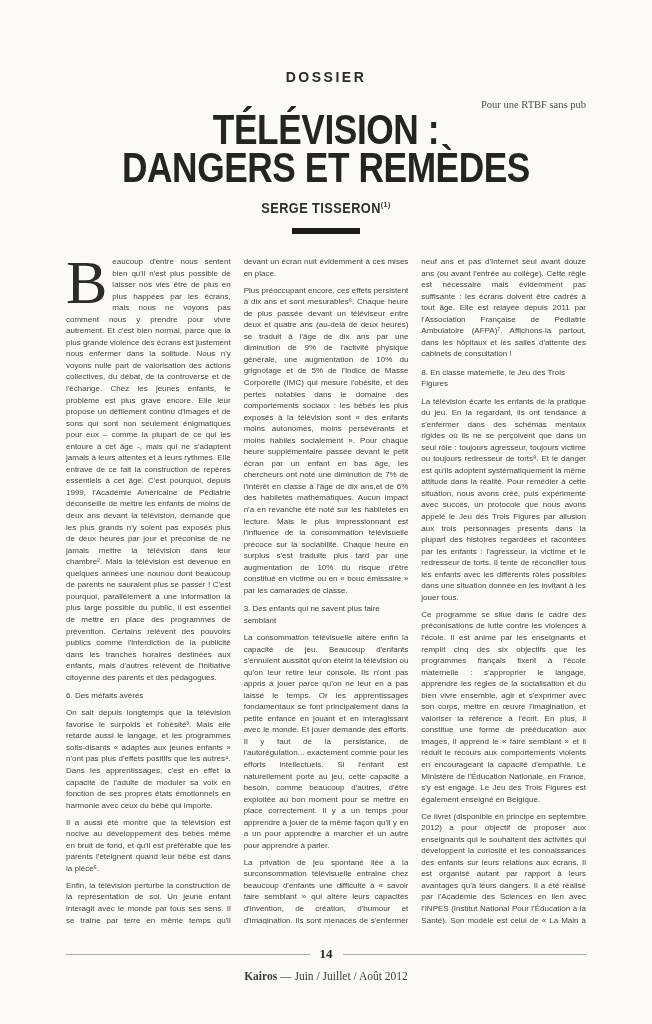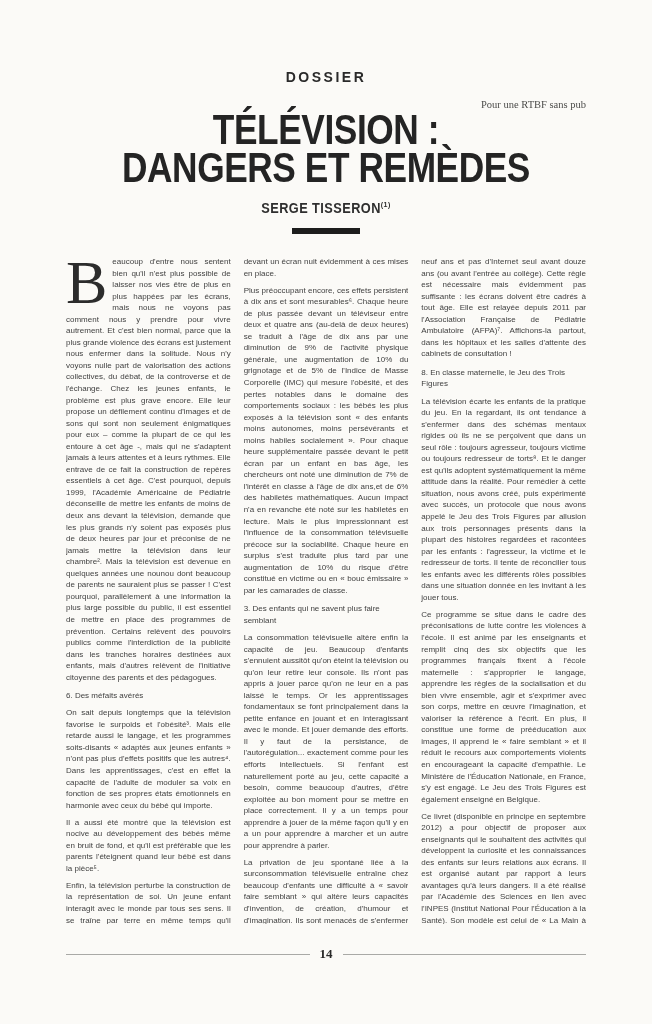--- a/index.html
+++ b/index.html
@@ -148,15 +148,16 @@
         <p class="para">Ce livret (disponible en principe en septembre 2012) a pour objectif de proposer aux enseignants qui le souhaitent des activités qui développent la curiosité et les connaissances des enfants sur leurs relations aux écrans. Il est organisé autant par rapport à leurs avantages qu'à leurs dangers. Il a été réalisé par l'Académie des Sciences en lien avec l'INPES (Institut National Pour l'Éducation à la Santé). Son modèle est celui de « La Main à la pâte ».</p>
       </div>
   </div>
 
   <div class="footer">
     <div class="pageno-row">
       <div class="pageno-rule"></div>
       <div class="pageno">14</div>
       <div class="pageno-rule"></div>
     </div>
+    <div class="issue-line"><span class="journal">Kairos</span><span> — Juin / Juillet / Août 2012</span></div>
   </div>
 
 </div>
 
 </body></html>

